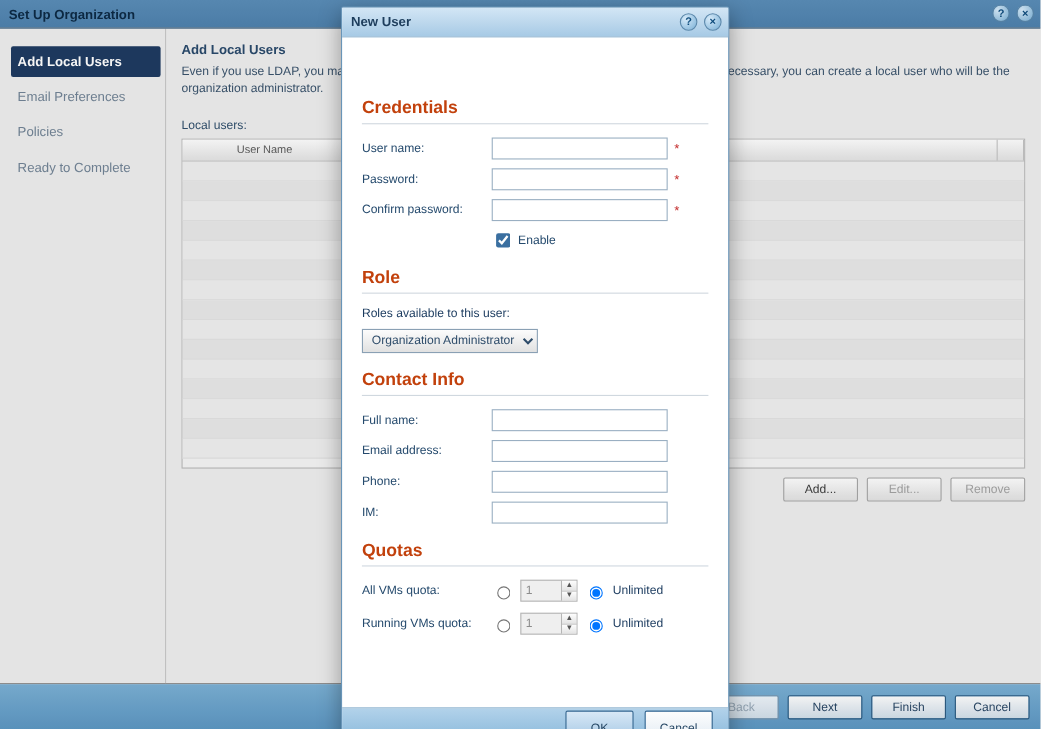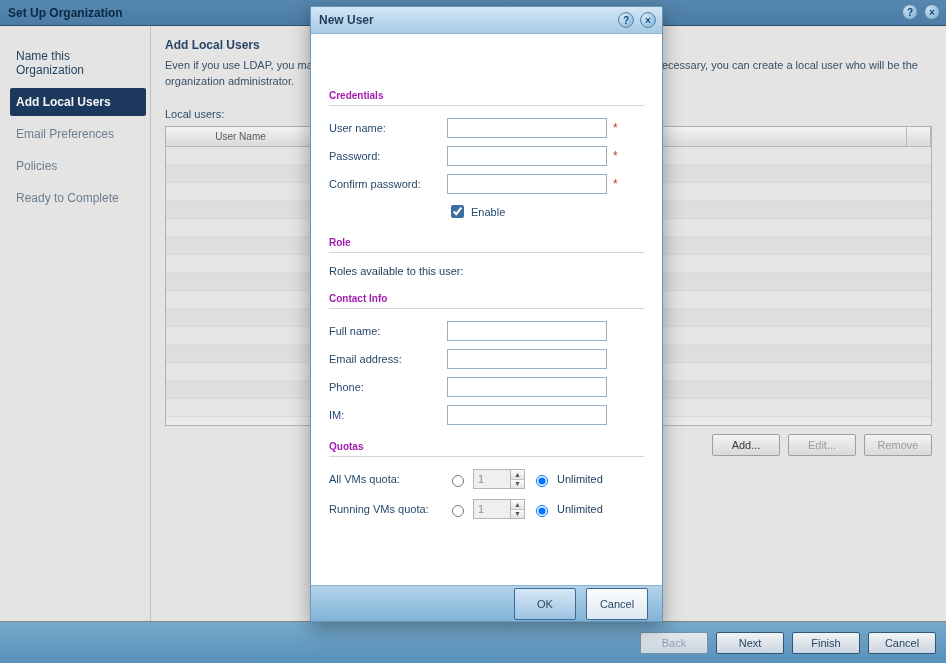--- a/index.html
+++ b/index.html
@@ -192,22 +192,22 @@
     position:absolute; right:6px; top:5px; display:flex; gap:6px;
   }
   .modal-body {
     padding: 12px 18px 6px 18px;
     overflow-y: auto;
     max-height: 580px;
   }
   .sect { margin-bottom: 16px; }
   .sect h5 {
     margin: 0 0 4px 0;
-    font-size: 10px;
-    color: #a21caf;
+    font-size: 16px;
+    color: #c2410c;
     font-weight: bold;
   }
   .sect hr {
     border: none;
     border-top: 1px solid #d0d8df;
     margin: 4px 0 12px 0;
   }
   .frow {
     display: flex;
     align-items: center;
@@ -319,21 +319,20 @@
 
 <div class="bg-header">
   <span>Set Up Organization</span>
   <div class="hdr-right">
     <span class="hdr-icon">?</span>
     <span class="hdr-icon">×</span>
   </div>
 </div>
 <div class="bg-body">
   <div class="bg-steps">
-    <div class="step enabled">Name this Organization</div>
     <div class="step active">Add Local Users</div>
     <div class="step">Email Preferences</div>
     <div class="step">Policies</div>
     <div class="step">Ready to Complete</div>
   </div>
   <div class="bg-main">
     <h4>Add Local Users</h4>
     <div class="desc">Even if you use LDAP, you may want to create a local user with full organization administrator role. If necessary, you can create a local user who will be the organization administrator.</div>
     <div class="sublbl">Local users:</div>
     <div class="bg-table">
@@ -418,20 +417,23 @@
           <input class="chk" type="checkbox" checked="" style="">
           <span class="enablebl">Enable</span>
         </div>
       </div>
     </div>
 
     <div class="sect">
       <h5>Role</h5>
       <hr>
       <div style="margin-bottom:8px;">Roles available to this user:</div>
+      <select class="select">
+        <option>Organization Administrator</option>
+      </select>
     </div>
 
     <div class="sect">
       <h5>Contact Info</h5>
       <hr>
       <div class="frow">
         <div class="flabel">Full name:</div>
         <div class="fctrl">
             <input class="tinput" type="text" style="">
           </div>

